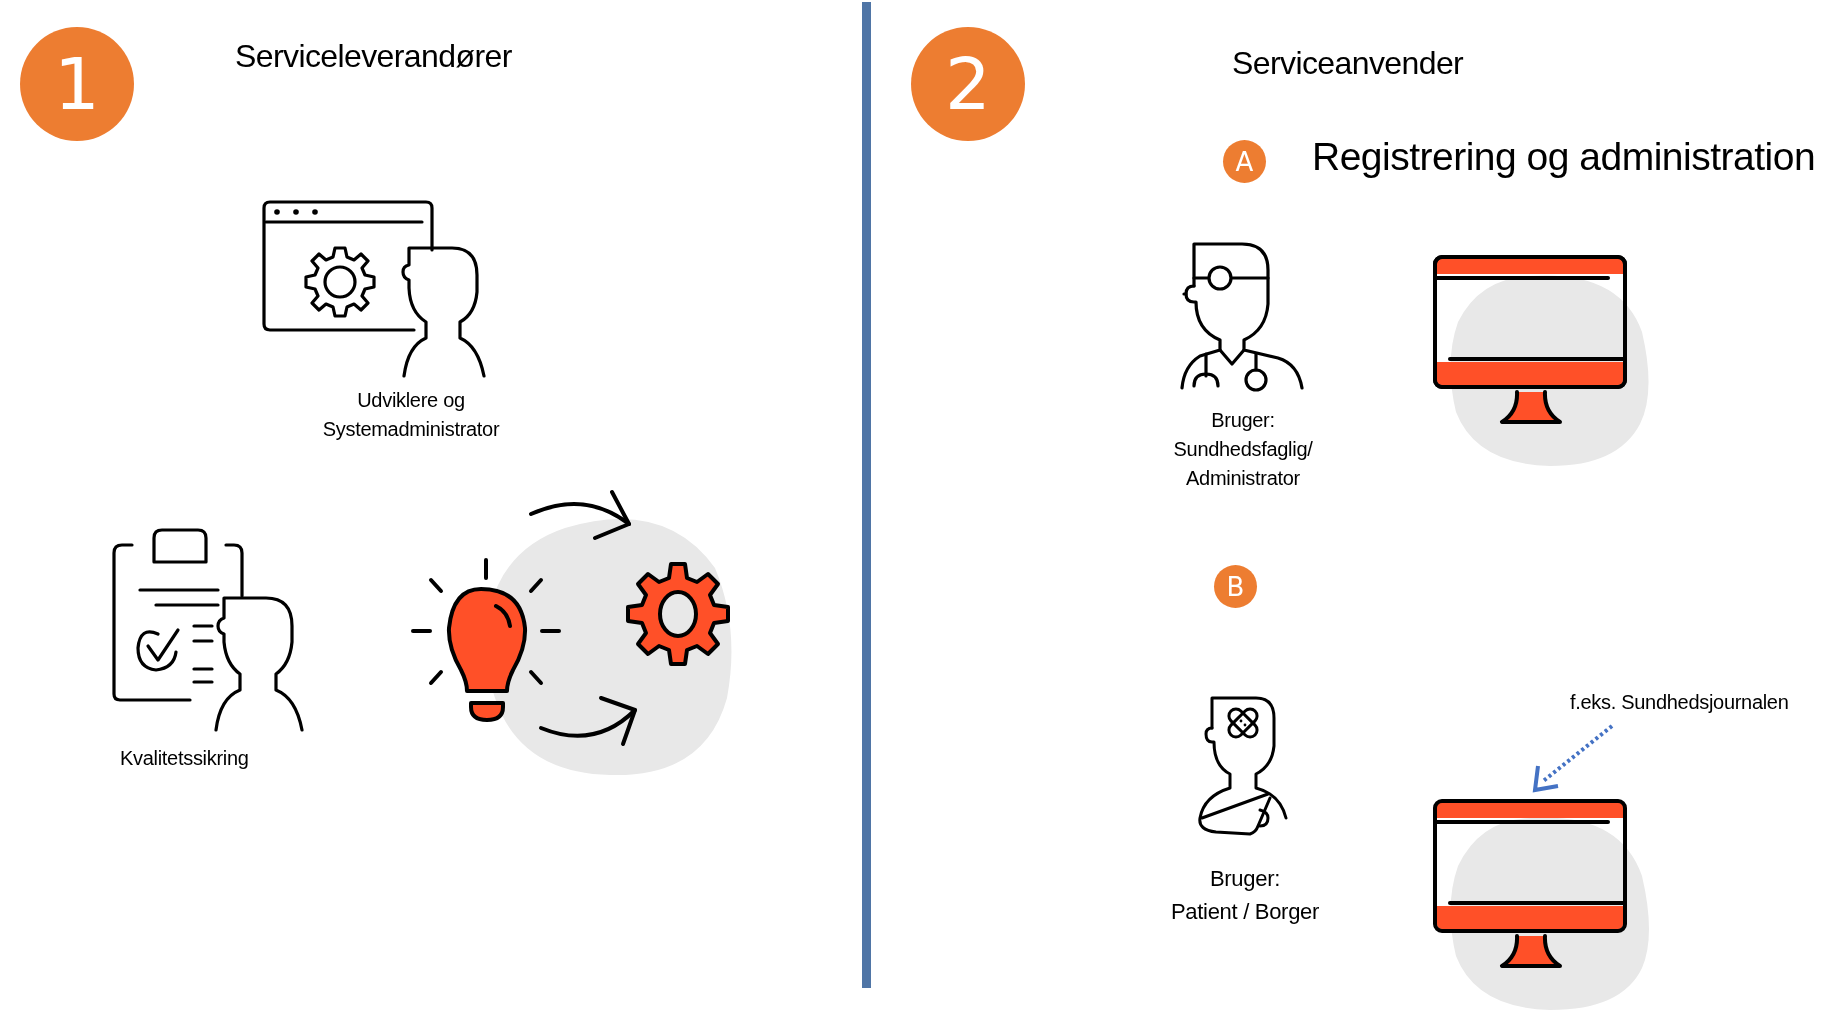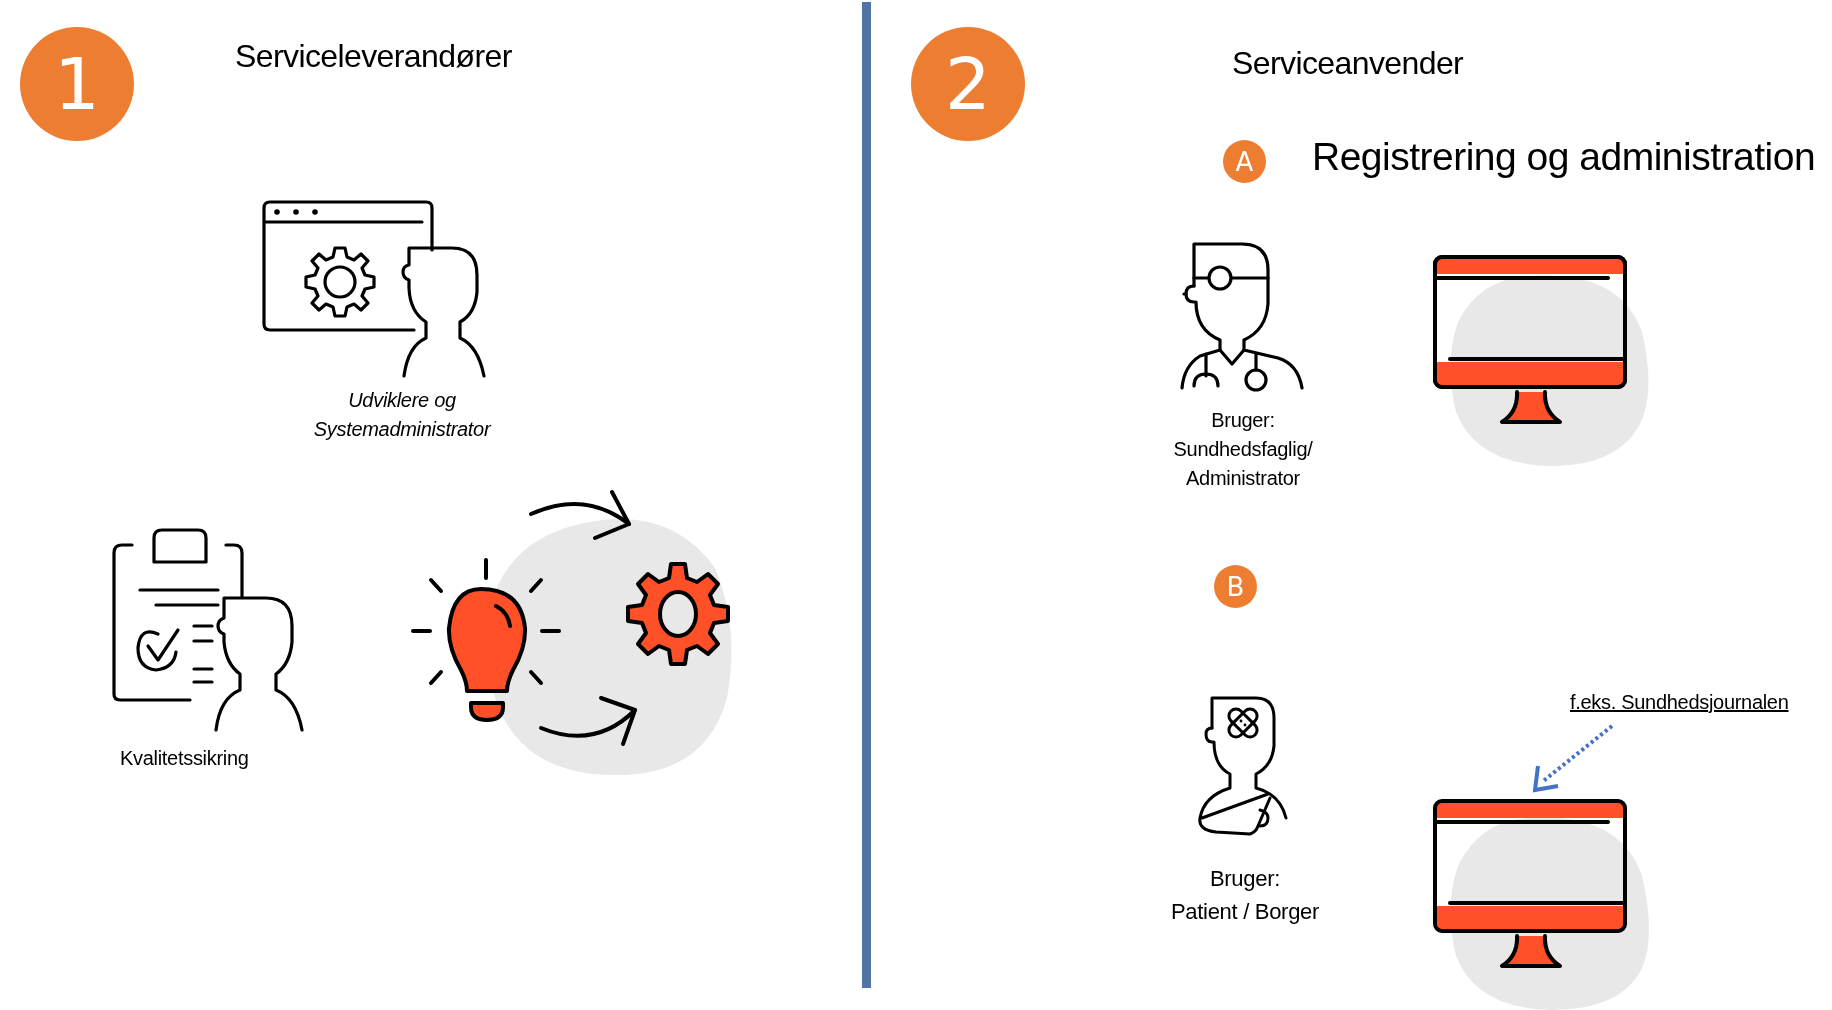--- a/index.html
+++ b/index.html
@@ -35,21 +35,21 @@
     <circle cx="78" cy="82" r="15"></circle>
 
     <path d="M 142 176 Q 146 146 164 138 L 164 122 Q 148 112 147 88 L 147 80 Q 141 78 141 72 Q 141 66 147 65 L 147 48 L 190 48 Q 215 48 215 75 L 215 92 Q 213 114 198 122 L 198 138 Q 216 146 222 176"></path>
   </g>
   <g fill="#000">
     <circle cx="15" cy="12" r="2.8"></circle>
       <circle cx="34" cy="12" r="2.8"></circle>
       <circle cx="53" cy="12" r="2.8"></circle>
   </g>
 </svg>
-<div class="caption" style="left:302px; top:386px; width:200px;font-style:italic;">
+<div class="caption" style="left:311px; top:386px; width:200px;">
   <div>Udviklere og</div>
   <div>Systemadministrator</div>
 </div>
 
 <svg style="left:108px; top:526px;" width="200" height="210" viewBox="0 0 200 210">
   <g fill="none" stroke="#000" stroke-width="3.2" stroke-linecap="round" stroke-linejoin="round">
     <path d="M 24 19 L 14 19 Q 6 19 6 27 L 6 168 Q 6 174 12 174 L 82 174"></path>
     <path d="M 118 19 L 126 19 Q 134 19 134 27 L 134 70"></path>
     <path d="M 46 36 L 46 12 Q 46 4 54 4 L 90 4 Q 98 4 98 12 L 98 36 Z"></path>
     <line x1="32" y1="64" x2="110" y2="64"></line>
@@ -166,21 +166,21 @@
   <g fill="#000">
       <circle cx="43" cy="27" r="1.4"></circle>
       <circle cx="47" cy="31" r="1.4"></circle>
     </g>
 </svg>
 <div class="caption" style="left:1145px; top:862px; width:200px; font-size:22px; line-height:33px;">
   <div><b>Bruger:</b></div>
   <div>Patient / Borger</div>
 </div>
 
-<div class="caption" style="left:1570px; top:688px; text-align:left;text-decoration:underline;">f.eks. Sundhedsjournalen</div>
+<div class="caption" style="left:1570px; top:688px; text-align:left;">f.eks. Sundhedsjournalen</div>
 <svg style="left:1528px; top:720px;" width="90" height="80" viewBox="0 0 90 80">
   <g fill="none" stroke="#4472C4" stroke-width="4" stroke-linecap="butt">
     <line x1="84" y1="6" x2="14" y2="62" stroke-dasharray="3 3"></line>
     <path d="M 10 46 L 7 70 L 30 66" stroke-linejoin="miter"></path>
   </g>
 </svg>
 
 <svg style="left:1430px; top:796px;" width="230" height="220" viewBox="0 0 230 220">
   <path class="blob" d="M 100 22 Q 190 16 212 80 Q 226 140 212 172 Q 192 214 120 214 Q 46 212 26 160 Q 14 110 28 70 Q 50 24 100 22 Z"></path>
   <g stroke="#000" stroke-width="4" stroke-linejoin="round" stroke-linecap="round">

